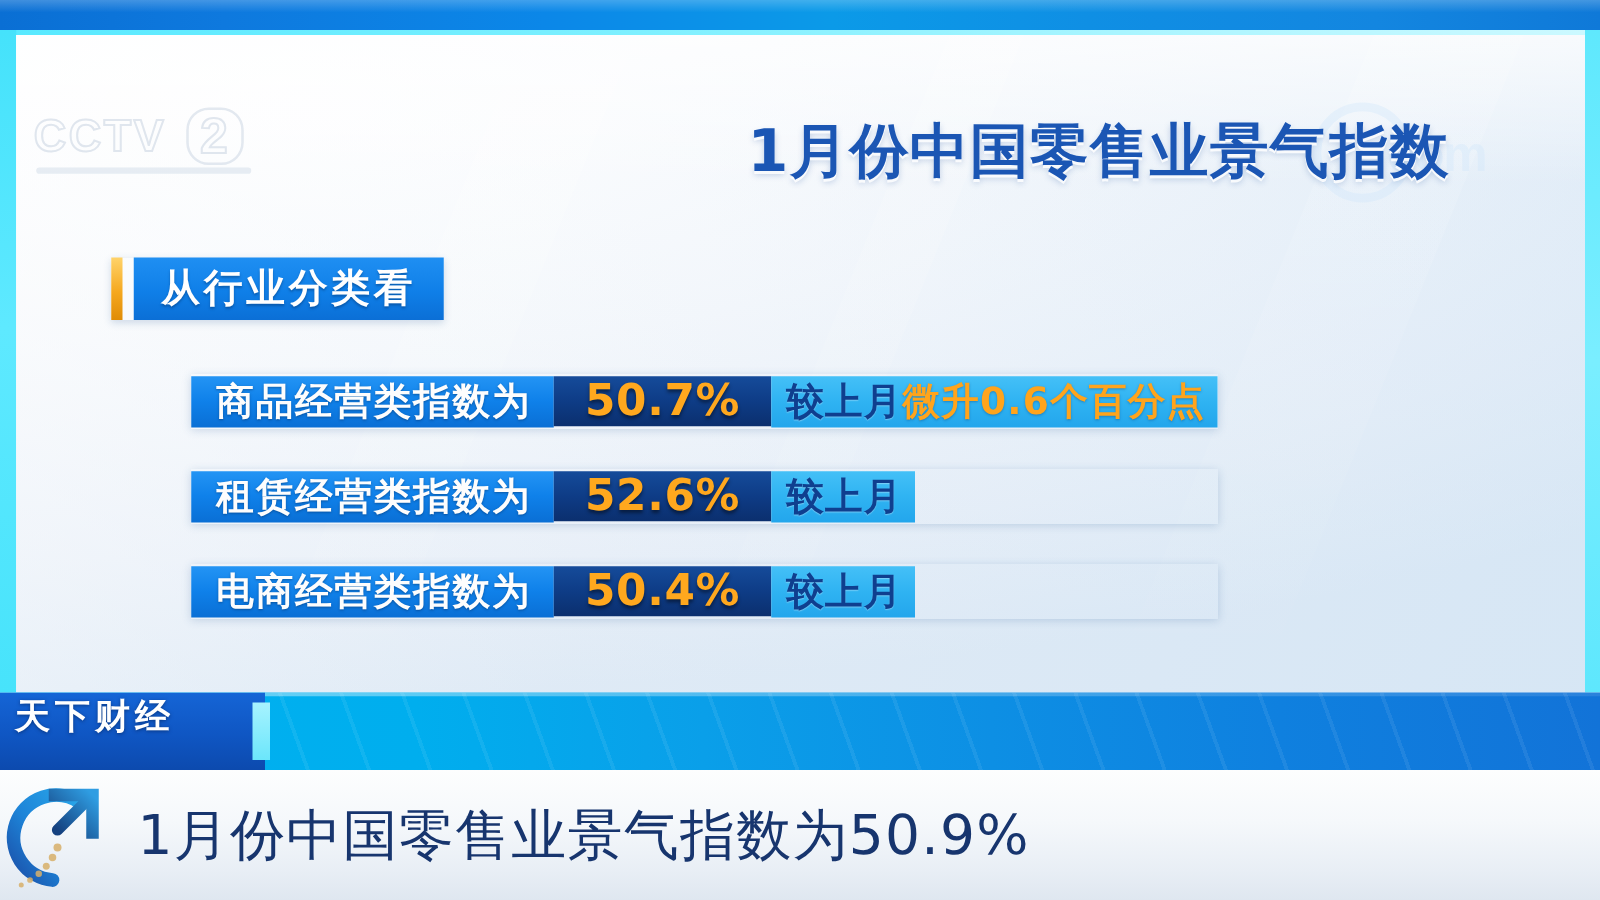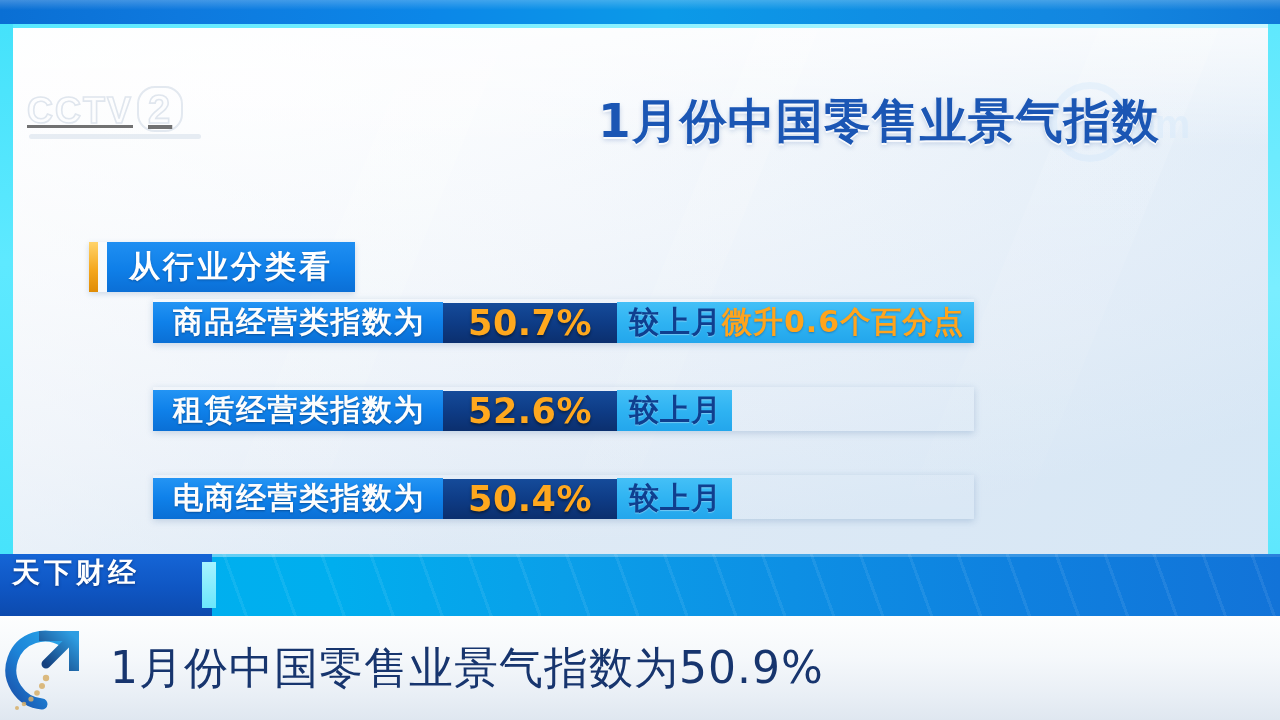--- a/index.html
+++ b/index.html
@@ -50,22 +50,22 @@
   }
   
   .streak{position:absolute;background:linear-gradient(180deg,rgba(255,255,255,.5),rgba(255,255,255,0));transform:skewX(-22deg);}
 
   
   .cctv-bug{
     position:absolute;left:14px;top:58px;width:190px;height:92px;
     opacity:.55;
   }
   .cctv-row{
-    display:flex;align-items:flex-end;gap:4px;
-    font-weight:bold;letter-spacing:2px;text-decoration:underline;
+    display:flex;align-items:center;gap:16px;
+    font-weight:bold;letter-spacing:2px;
   }
   .cctv-word{
     font-size:36px;color:transparent;
     -webkit-text-stroke:1.6px rgba(196,208,222,.95);
     font-family:"Liberation Sans",sans-serif;
   }
   .cctv-num{
     font-size:40px;color:transparent;
     -webkit-text-stroke:1.6px rgba(196,208,222,.95);
     padding:0 9px;border:2px solid rgba(196,208,222,.85);
@@ -103,41 +103,40 @@
     color:#1b56b4;
     font-family:"DejaVu Sans","Liberation Sans",sans-serif;
     text-shadow:0 2px 0 rgba(255,255,255,.85), 0 3px 5px rgba(35,85,160,.25);
     white-space:nowrap;
   }
 
   
   .subchip{
     position:absolute;left:76px;top:178px;display:flex;align-items:stretch;height:50px;
     box-shadow:0 2px 6px rgba(40,90,150,.2);
-    margin-top:36px;
   }
   .subchip-bar{
     width:9px;
     background:linear-gradient(180deg,#ffd36a 0%,#f5a81f 55%,#e08c06 100%);
   }
   .subchip-gap{width:9px;background:transparent;}
   .subchip-body{
     background:linear-gradient(180deg,#1f8ff2 0%,#0f7fe8 55%,#0b6fd6 100%);
     padding:0 22px;display:flex;align-items:center;
   }
   .subchip-text{
     font-size:31px;font-weight:bold;color:#ffffff;letter-spacing:3px;
     font-family:"DejaVu Sans","Liberation Sans",sans-serif;
     text-shadow:0 1px 2px rgba(0,40,90,.4);
   }
 
   
   .rows{position:absolute;left:140px;top:271px;}
   .row{
-    display:flex;align-items:flex-end;height:44px;margin-bottom:44px;
+    display:flex;align-items:center;height:44px;margin-bottom:32px;
     box-shadow:0 2px 7px rgba(40,90,150,.22);
   }
   .seg-label{
     background:linear-gradient(180deg,#2394f4 0%,#0f81ea 48%,#0a6fd5 100%);
     display:flex;align-items:center;padding:0 18px 0 20px;
   }
   .seg-label span{
     font-size:30px;font-weight:bold;color:#fdfdfd;letter-spacing:1.5px;
     font-family:"DejaVu Sans","Liberation Sans",sans-serif;
     text-shadow:0 1px 2px rgba(0,35,80,.45);

